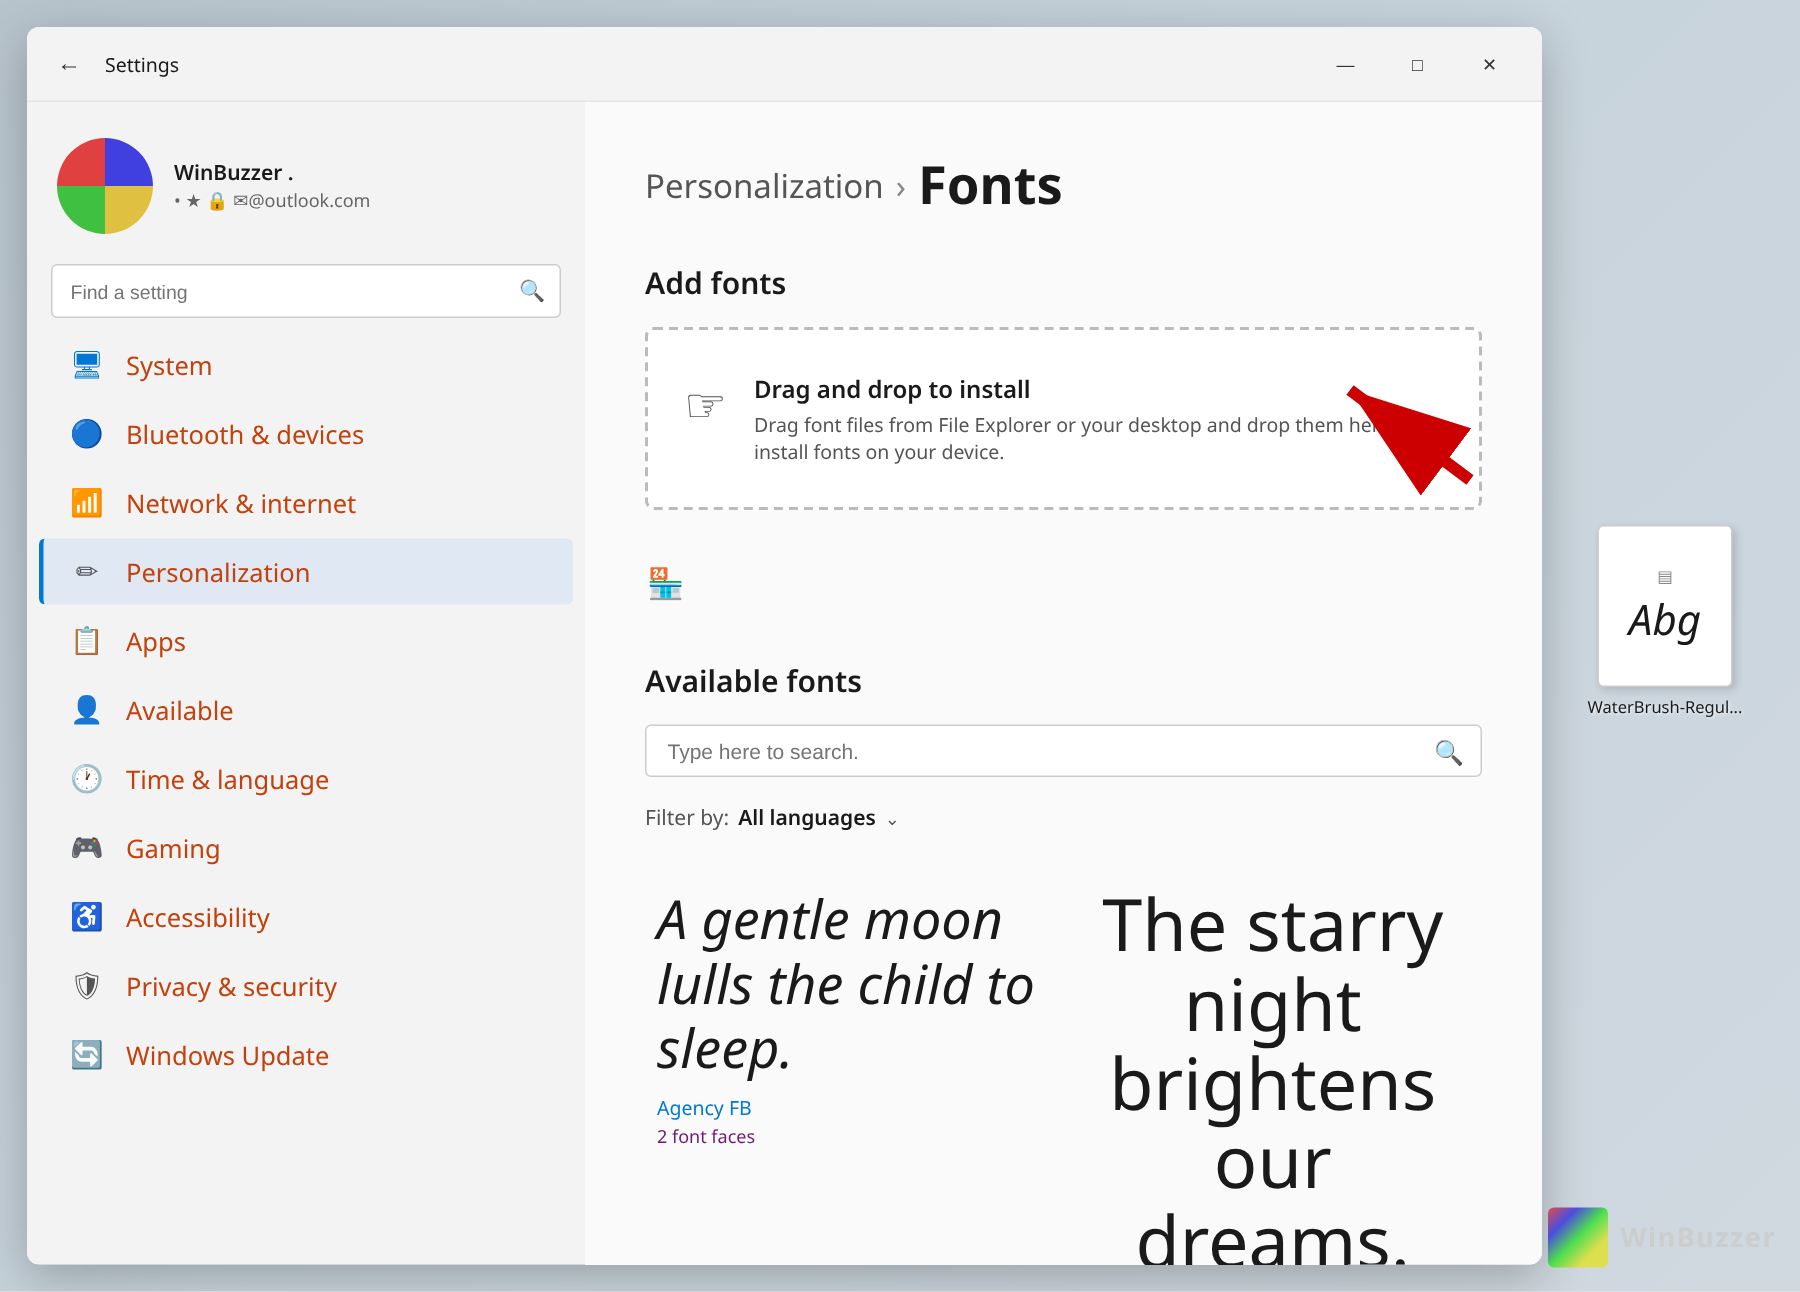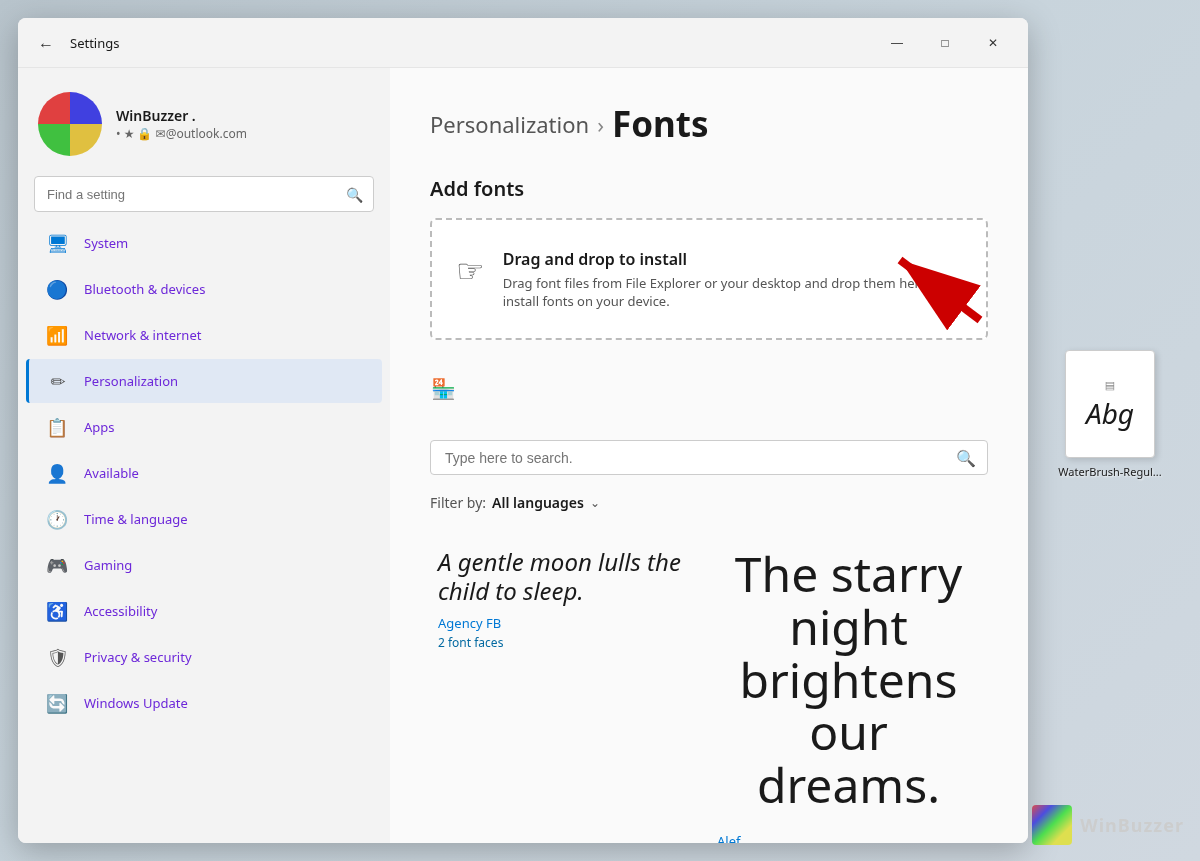--- a/index.html
+++ b/index.html
@@ -162,21 +162,21 @@
     .nav-icon {
       width: 24px;
       height: 24px;
       display: flex;
       align-items: center;
       justify-content: center;
       font-size: 18px;
       flex-shrink: 0;
     }
 
-    .nav-label { font-size: 13px; color: #6d28d9; }
+    .nav-label { font-size: 17px; color: #c2410c; }
 
     
     .icon-system { color: #0078d4; }
     .icon-bluetooth { color: #0078d4; }
     .icon-network { color: #8040c0; }
     .icon-personalization { color: #555; }
     .icon-apps { color: #555; }
     .icon-accounts { color: #2080c0; }
     .icon-time { color: #555; }
     .icon-gaming { color: #e040e0; }
@@ -308,35 +308,35 @@
     .fonts-grid {
       display: grid;
       grid-template-columns: 1fr 1fr;
       gap: 0;
     }
     .font-preview-cell {
       padding: 16px 8px;
       border-bottom: 1px solid #e5e5e5;
     }
     .font-preview-text-left {
-      font-size: 24px;
+      font-size: 36px;
       color: #1a1a1a;
       line-height: 1.2;
       margin-bottom: 8px;
       font-style: italic;
     }
     .font-preview-text-right {
       font-size: 48px;
       color: #1a1a1a;
       line-height: 1.1;
       margin-bottom: 20px;
       text-align: center;
     }
     .font-name { font-size: 13px; color: #0078d4; margin-bottom: 2px; cursor: pointer; }
-    .font-faces { font-size: 12px; color: #0369a1; }
+    .font-faces { font-size: 12px; color: #701a75; }
 
     
     .content-area::-webkit-scrollbar { width: 8px; }
     .content-area::-webkit-scrollbar-track { background: #f0f0f0; }
     .content-area::-webkit-scrollbar-thumb { background: #ccc; border-radius: 4px; }
 
     
     .red-arrow {
       position: absolute;
       top: 250px;
@@ -517,20 +517,21 @@
           <div>
             <div class="drag-text-main">Drag and drop to install</div>
             <div class="drag-text-sub">Drag font files from File Explorer or your desktop and drop them here to install fonts on your device.</div>
           </div>
         </div>
 
         <div class="store-link">
           <div class="store-icon">🏪</div>
         </div>
 
+        <div class="section-title">Available fonts</div>
 
         <div class="fonts-search-container">
           <input class="fonts-search-input" type="text" placeholder="Type here to search." style="">
           <span class="fonts-search-icon">🔍</span>
         </div>
 
         <div class="filter-row">
           <span class="filter-label">Filter by:</span>
           <span class="filter-value">All languages</span>
           <span class="filter-chevron">⌄</span>

